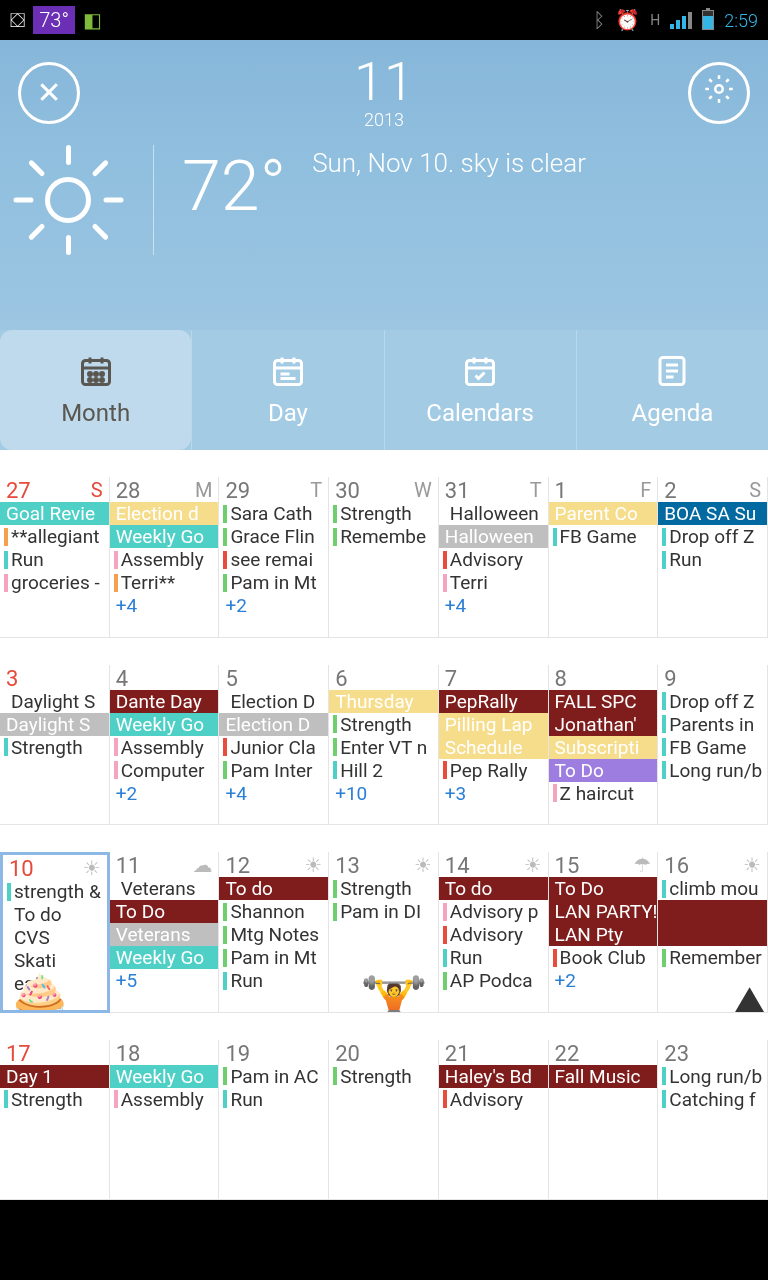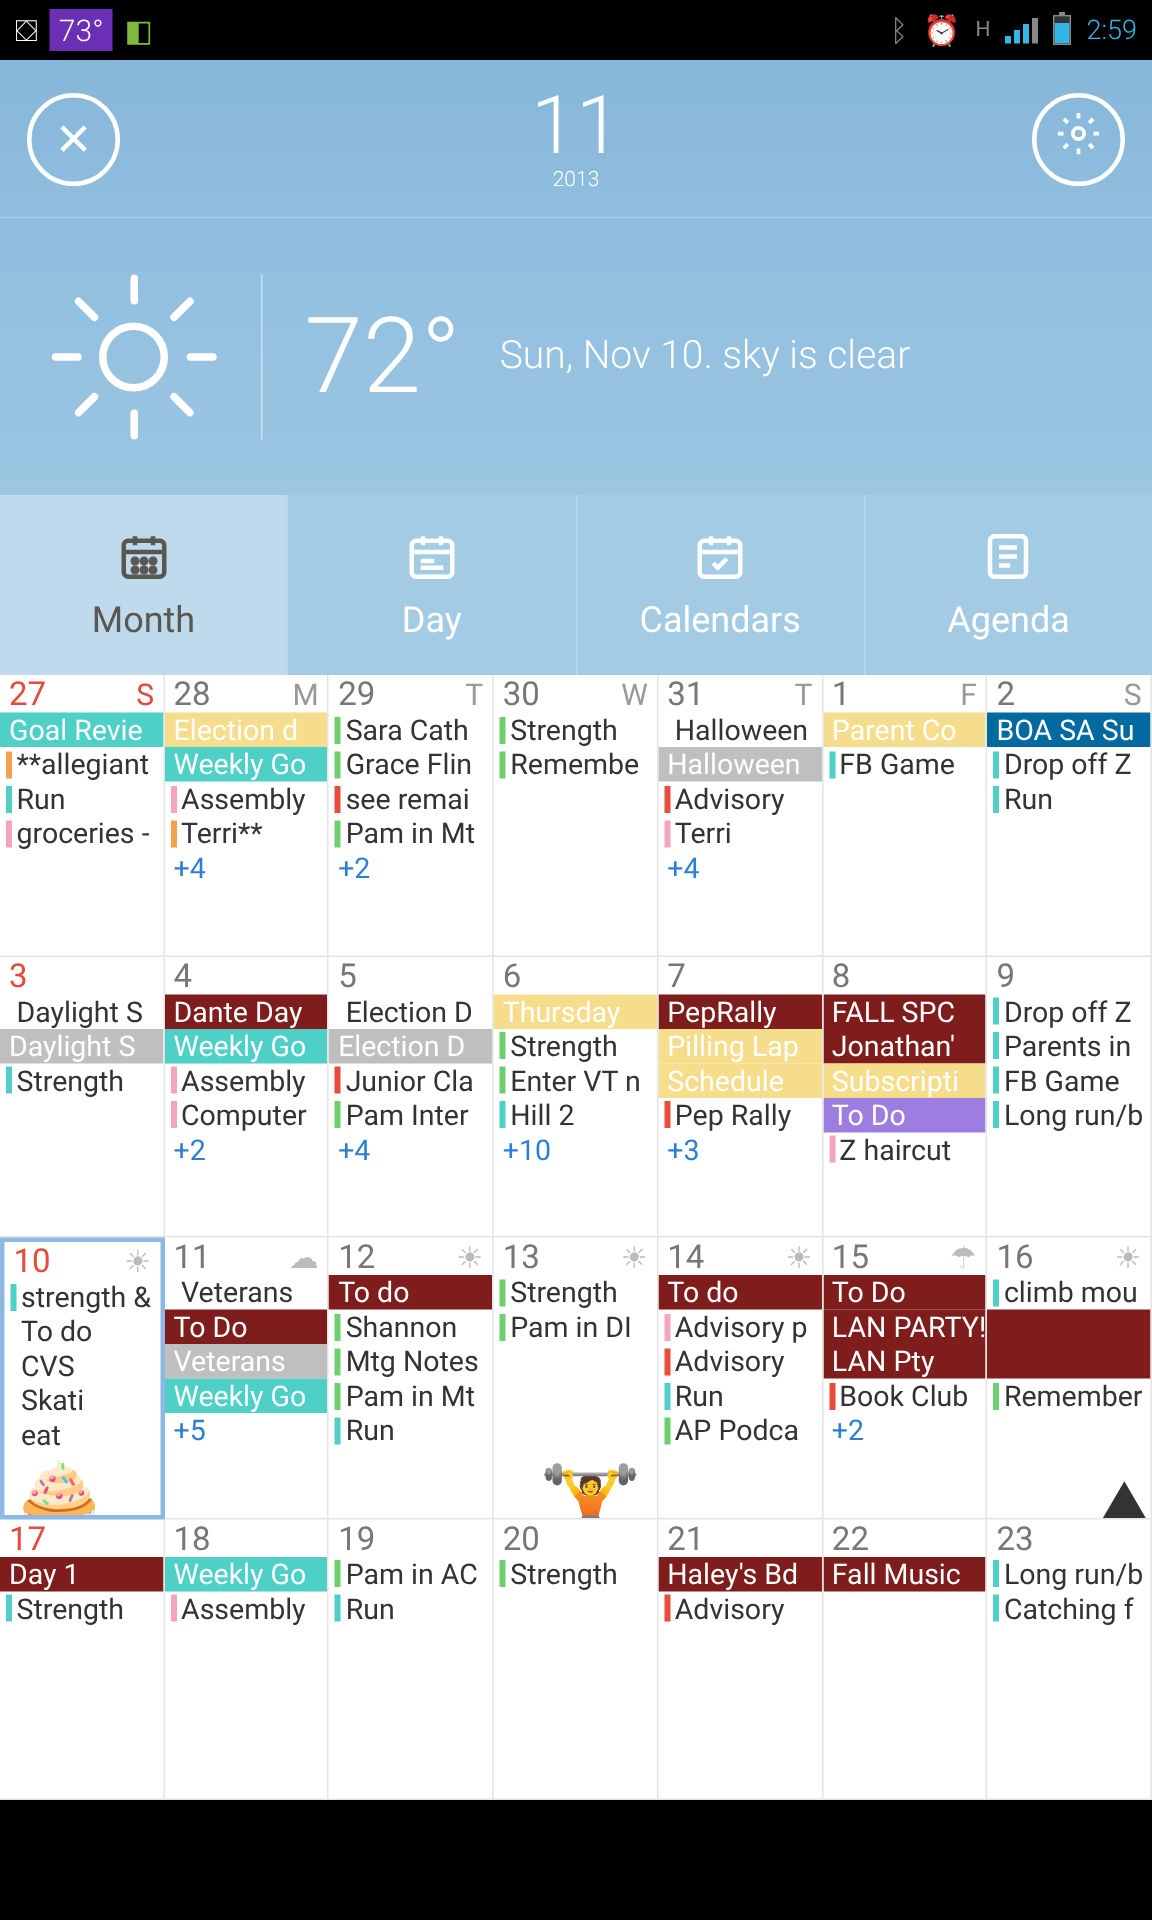--- a/index.html
+++ b/index.html
@@ -16,41 +16,41 @@
 .sig-bars i { width:4px; background:#33b5e5; display:block; }
 .sig-bars i:nth-child(1){height:5px} .sig-bars i:nth-child(2){height:9px} .sig-bars i:nth-child(3){height:13px} .sig-bars i:nth-child(4){height:17px;background:#888}
 .batt { width:12px; height:20px; border:1px solid #888; position:relative; background:linear-gradient(to top,#33b5e5 75%,#333 75%); }
 .batt::before { content:""; position:absolute; top:-3px; left:3px; width:4px; height:2px; background:#888; }
 
 
 .app-header { background:linear-gradient(#86b6d9,#8fbede); color:#fff; height:105px; display:flex; align-items:center; position:relative; }
 .hdr-btn { width:62px; height:62px; border:3px solid #fff; border-radius:50%; display:flex; align-items:center; justify-content:center; margin:0 18px; font-size:30px; }
 .hdr-title { position:absolute; left:50%; transform:translateX(-50%); text-align:center; }
 .hdr-month { font-size:54px; font-weight:300; line-height:1; }
-.hdr-year { font-size:14px; font-weight:300; }
-
-
-.weather { background:linear-gradient(#8fbede,#9cc6e2); color:#fff; height:185px; display:flex; align-items:center; padding:0 34px; }
+.hdr-year { font-size:18px; font-weight:300; }
+
+
+.weather { background:linear-gradient(#8fbede,#9cc6e2); color:#fff; height:185px; display:flex; align-items:flex-start; padding:0 13px; }
 .sun-icon { width:110px; height:110px; position:relative; margin-right:30px; }
 .sun-icon .core { position:absolute; left:32px; top:32px; width:46px; height:46px; border:5px solid #fff; border-radius:50%; }
 .sun-icon .ray { position:absolute; left:53px; top:0; width:5px; height:20px; background:#fff; border-radius:3px; transform-origin:2.5px 55px; }
 .wx-divider { width:1px; height:110px; background:rgba(255,255,255,.5); margin-right:28px; }
 .wx-temp { font-size:70px; font-weight:300; margin-right:26px; }
 .wx-text { font-size:26px; font-weight:300; line-height:1.4; }
 
 
 .view-tabs { display:flex; height:120px; background:#a3cbe4; }
 .view-tab { flex:1; display:flex; flex-direction:column; align-items:center; justify-content:center; gap:10px; color:#fff; font-size:24px; border-left:1px solid rgba(255,255,255,.25); }
-.view-tab:first-child { border-left:none; }
+.view-tab:first-child { border-left:none;border-radius:12px; }
 .view-tab.active { background:#bedaec; color:#5a5650; }
 .vt-icon { width:36px; height:36px; }
 
 
 .cal { flex:1; display:grid; grid-template-columns:repeat(7,1fr); grid-auto-rows:1fr; background:#fff; }
-.cell { border-right:1px solid #e4e4e4; border-bottom:1px solid #e4e4e4; overflow:hidden; position:relative; font-size:19px; line-height:23px; color:#333; }
+.cell { border-right:1px solid #e4e4e4; border-bottom:1px solid #e4e4e4; overflow:hidden; position:relative; font-size:19px; line-height:23px; color:#333;margin-top:27px; }
 .cell.today { border:3px solid #8db8e6; }
 .daynum { display:flex; justify-content:space-between; align-items:center; padding:2px 6px 0; font-size:22px; color:#777; }
 .daynum.sun { color:#e64a3b; }
 .daynum .dow { font-size:20px; color:#999; }
 .ev { display:flex; align-items:center; white-space:nowrap; overflow:hidden; padding-left:4px; height:23px; }
 .ev .bar { width:4px; height:18px; margin-right:3px; flex-shrink:0; }
 .ev.fill { color:#fff; padding-left:6px; }
 .more { color:#2b7fd4; padding-left:6px; }
 
 

